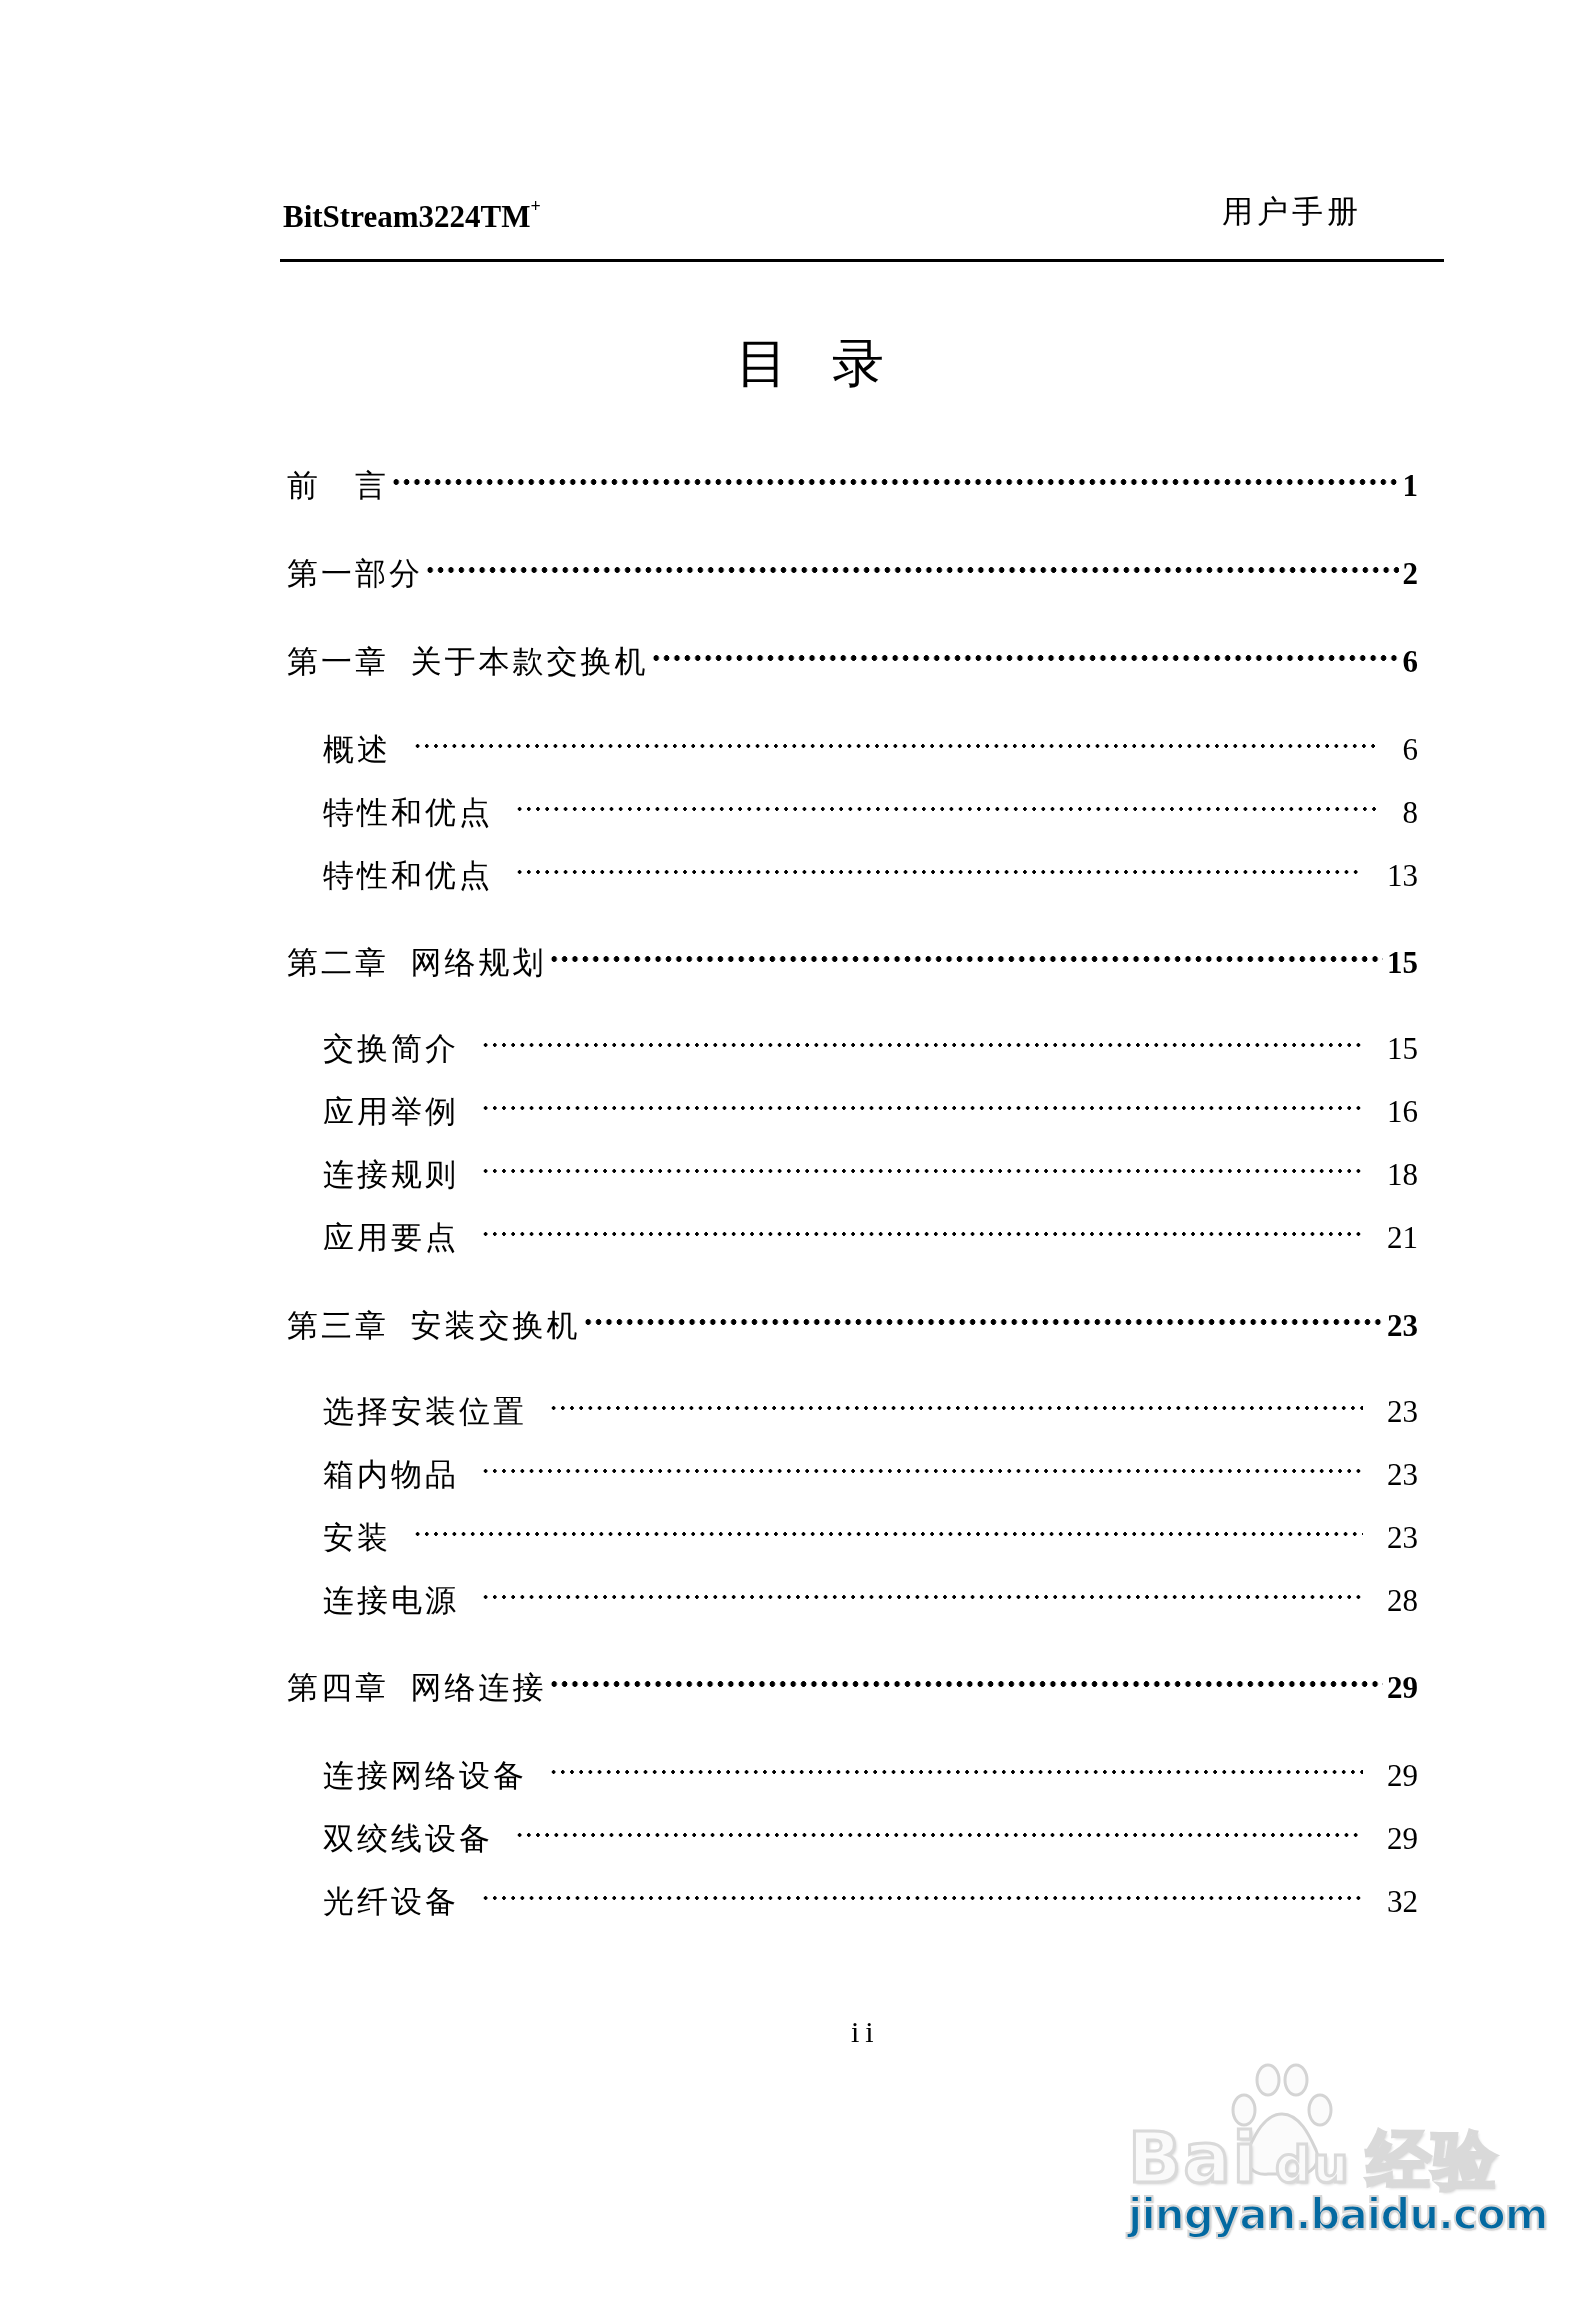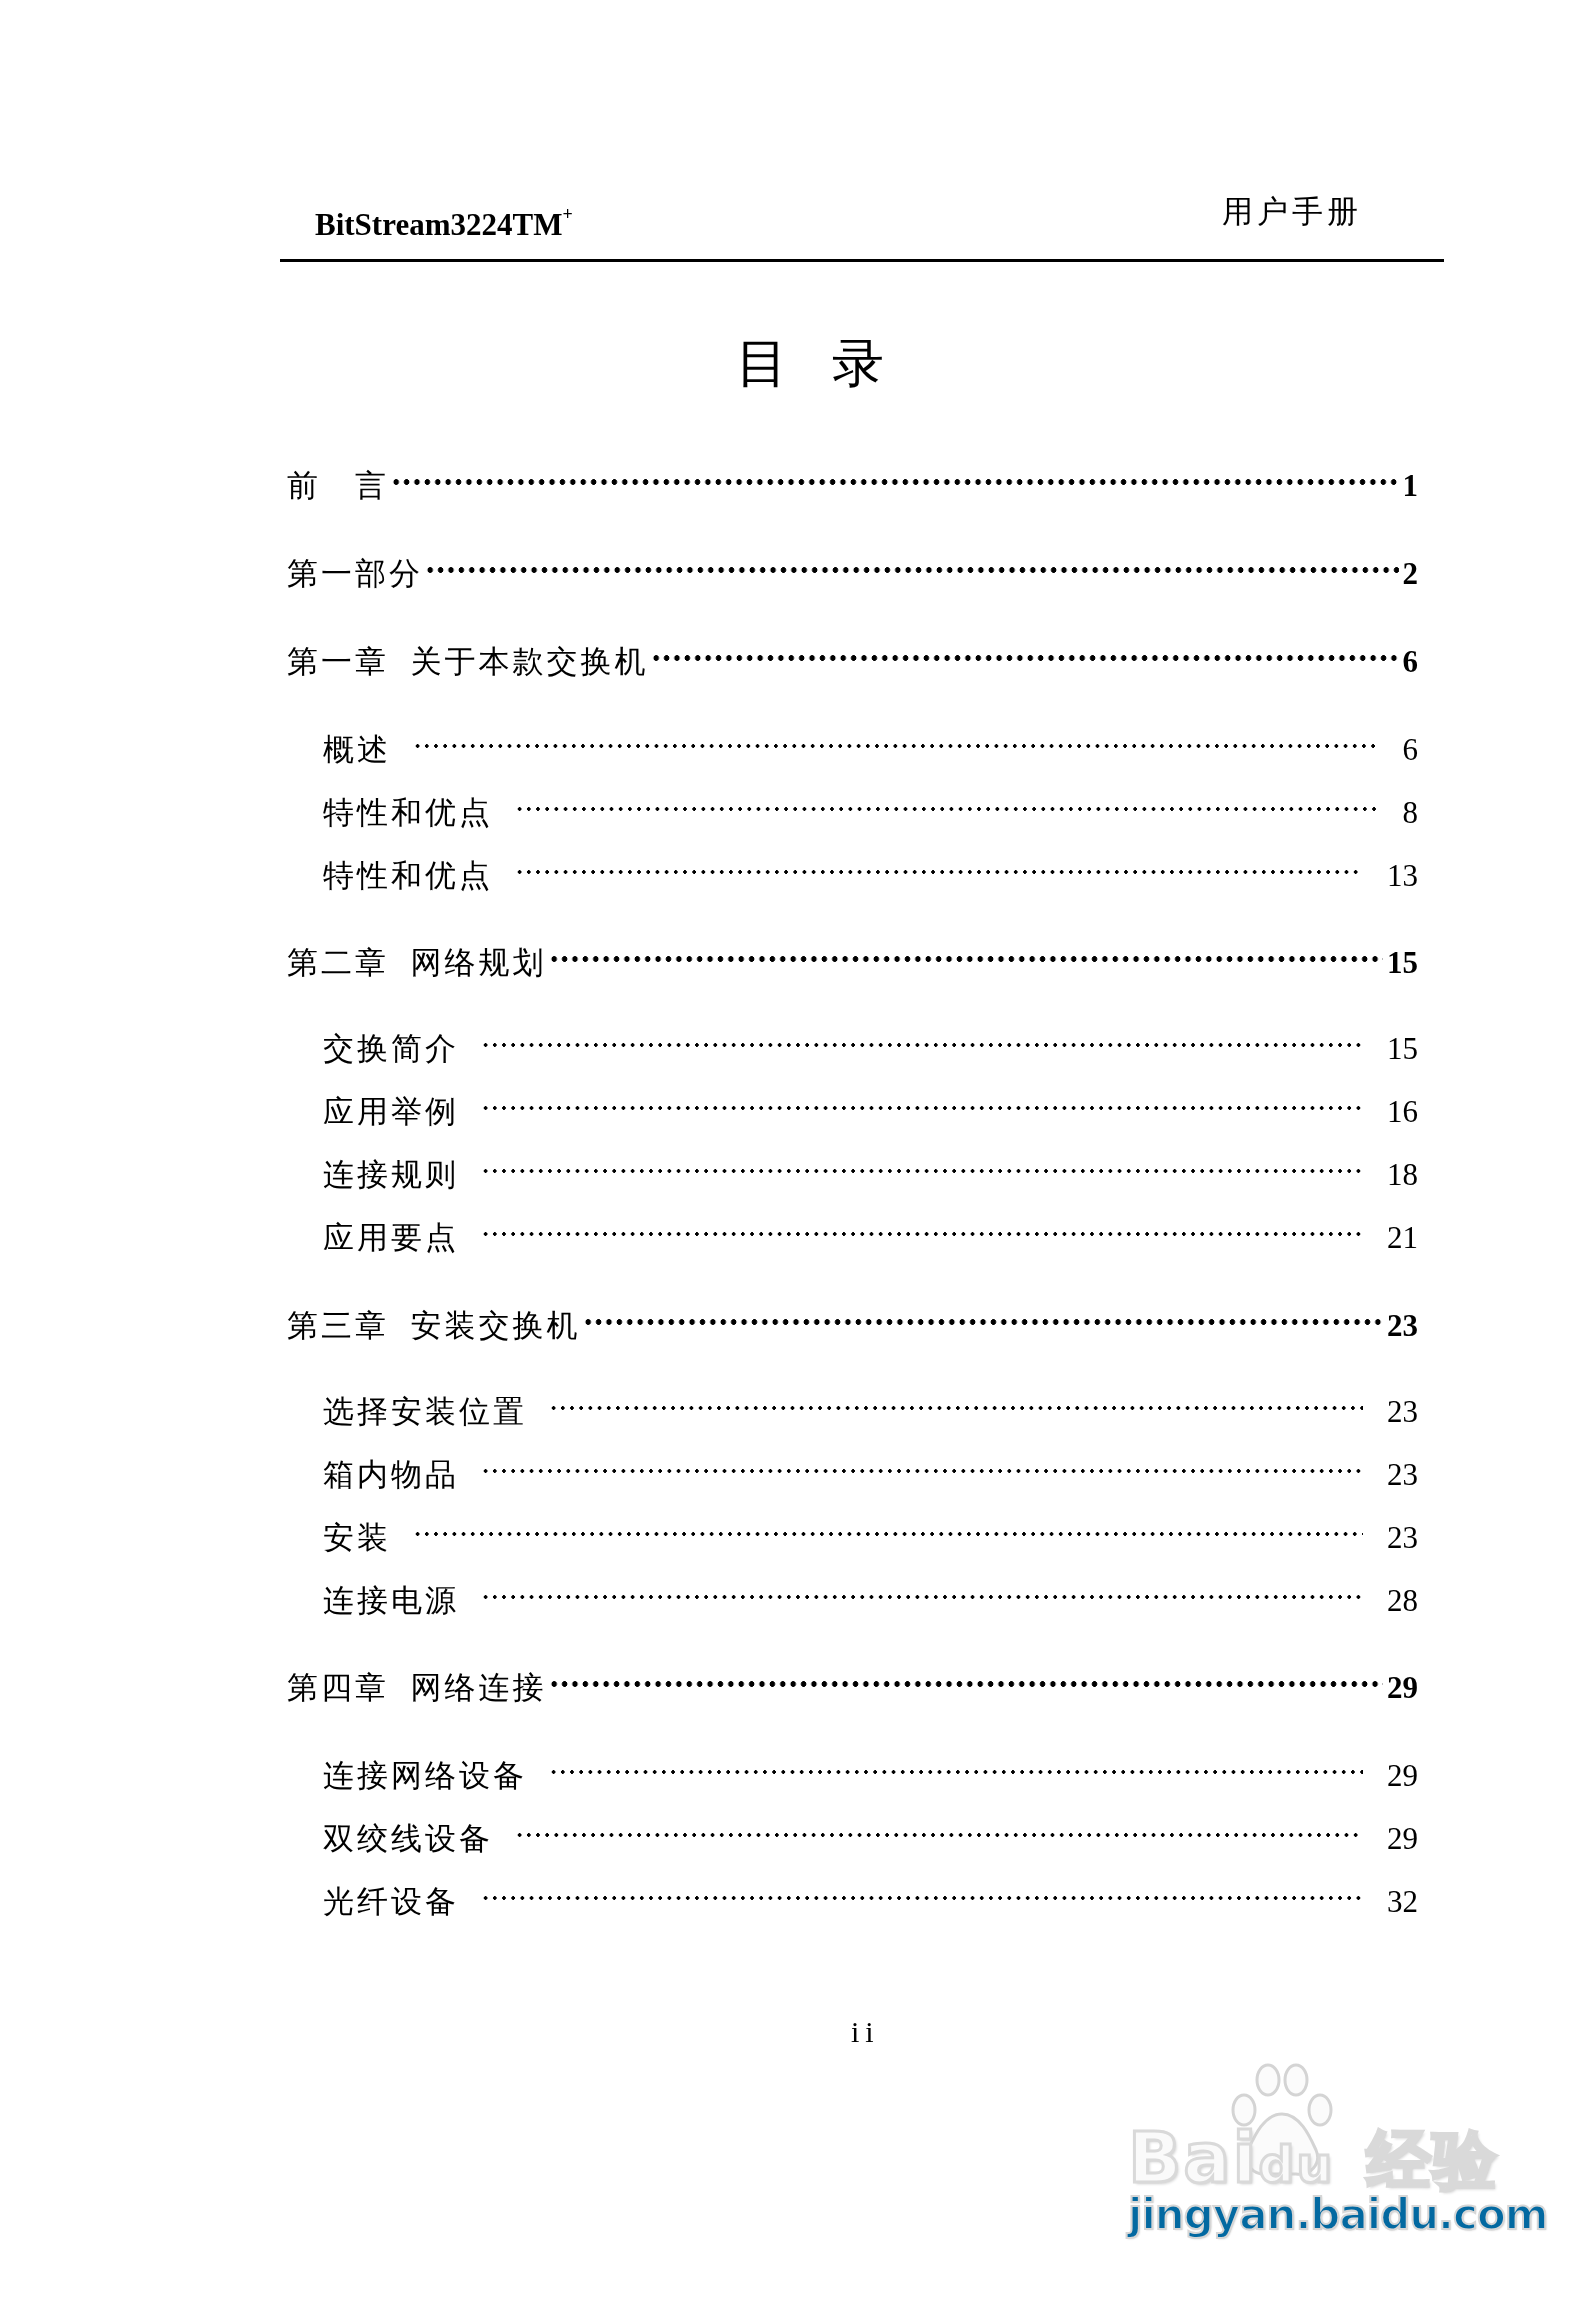--- a/index.html
+++ b/index.html
@@ -14,23 +14,22 @@
       overflow: hidden;
       font-family: "Liberation Serif", "DejaVu Serif", serif;
       color: #000;
     }
     .header-left {
       position: absolute;
       left: 283px;
       top: 192px;
       font-size: 31px;
       font-weight: bold;
-      line-height: 52px;
+      line-height: 36px;
       letter-spacing: 0px;
-      margin-left: 32px;
     }
     .header-left sup {
       font-size: 18px;
       position: relative;
       top: -4px;
     }
     .header-right {
       position: absolute;
       left: 1222px;
       top: 192px;
@@ -132,21 +131,21 @@
       font-weight: bold;
       line-height: 80px;
       letter-spacing: 2px;
       -webkit-text-stroke: 3px #d9d9d9;
       color: #fafafa;
       text-shadow: 2px 2px 3px #cfcfcf;
     }
     .wm-logo .wm-du {
       display: inline-block;
       width: 108px;
-      text-align: left;
+      text-align: center;
       font-size: 50px;
     }
     .wm-logo .wm-cn {
       font-size: 64px;
     }
     .wm-url {
       position: absolute;
       left: 0;
       top: 130px;
       font-size: 42px;

